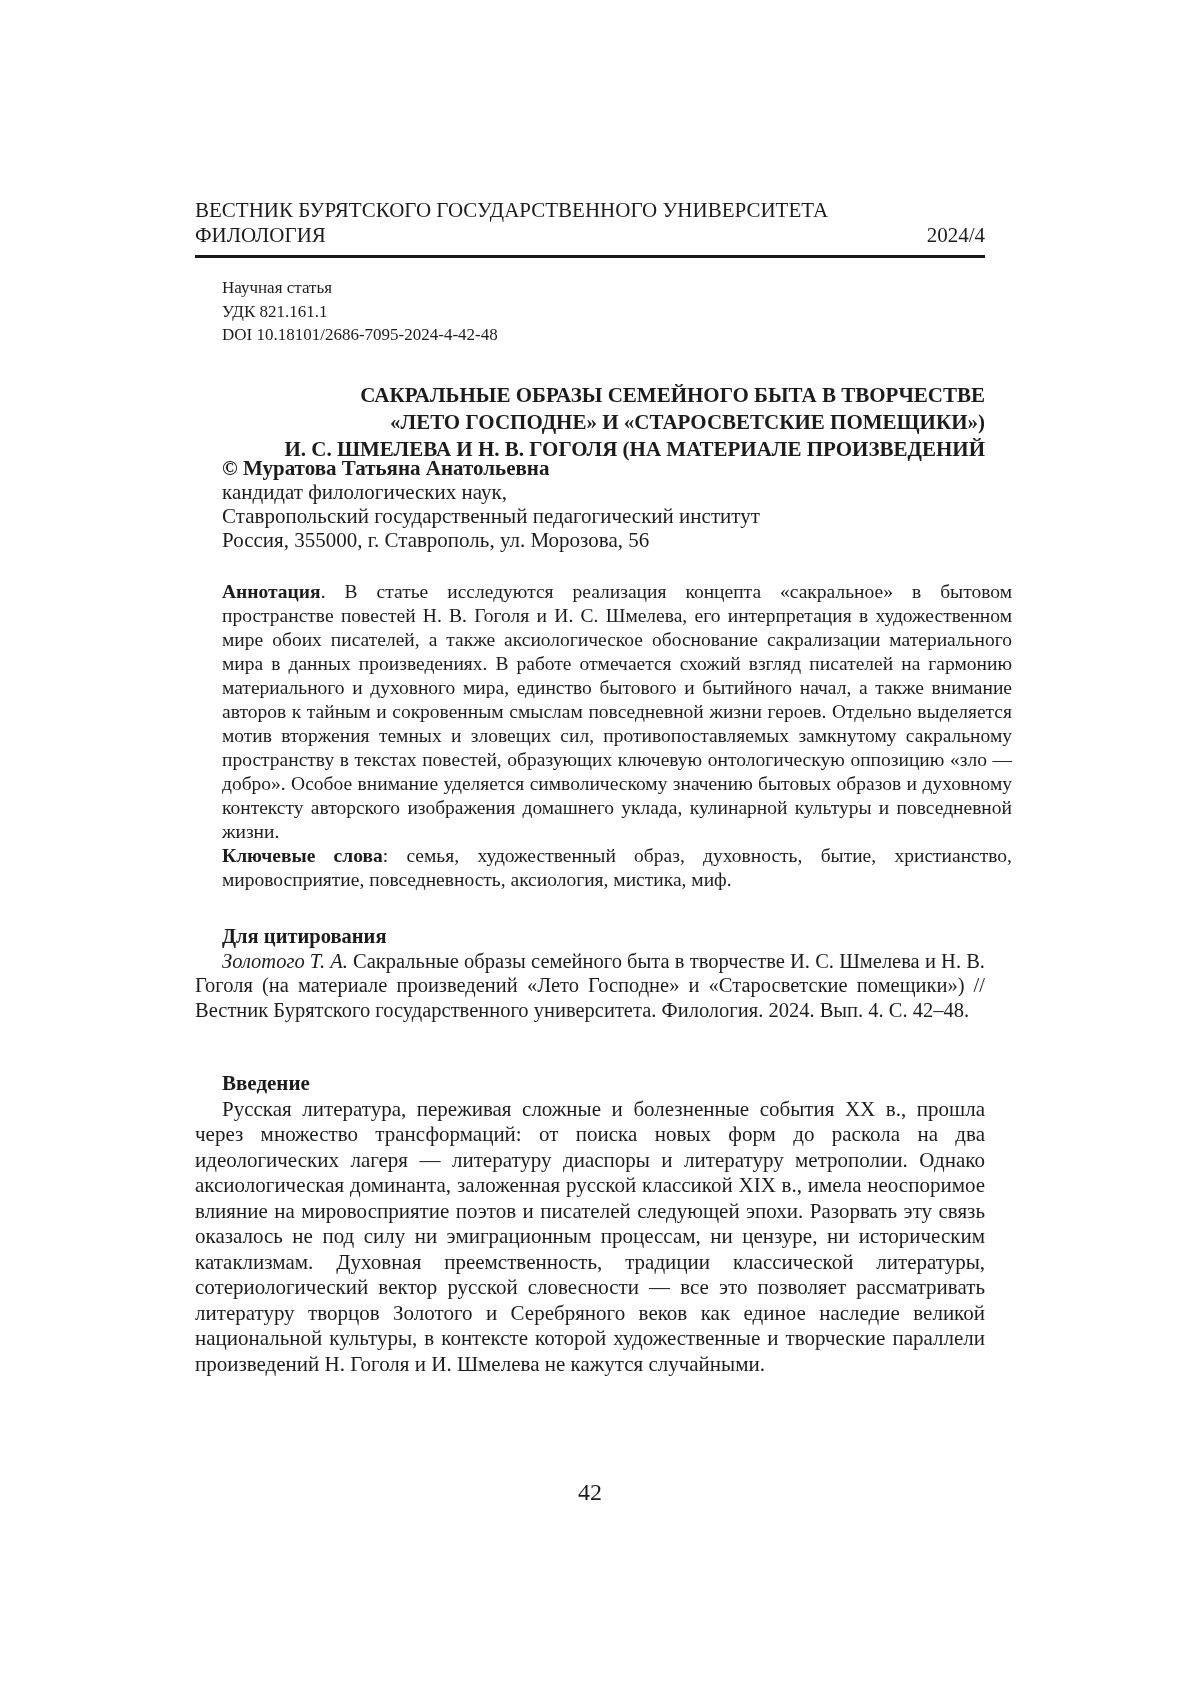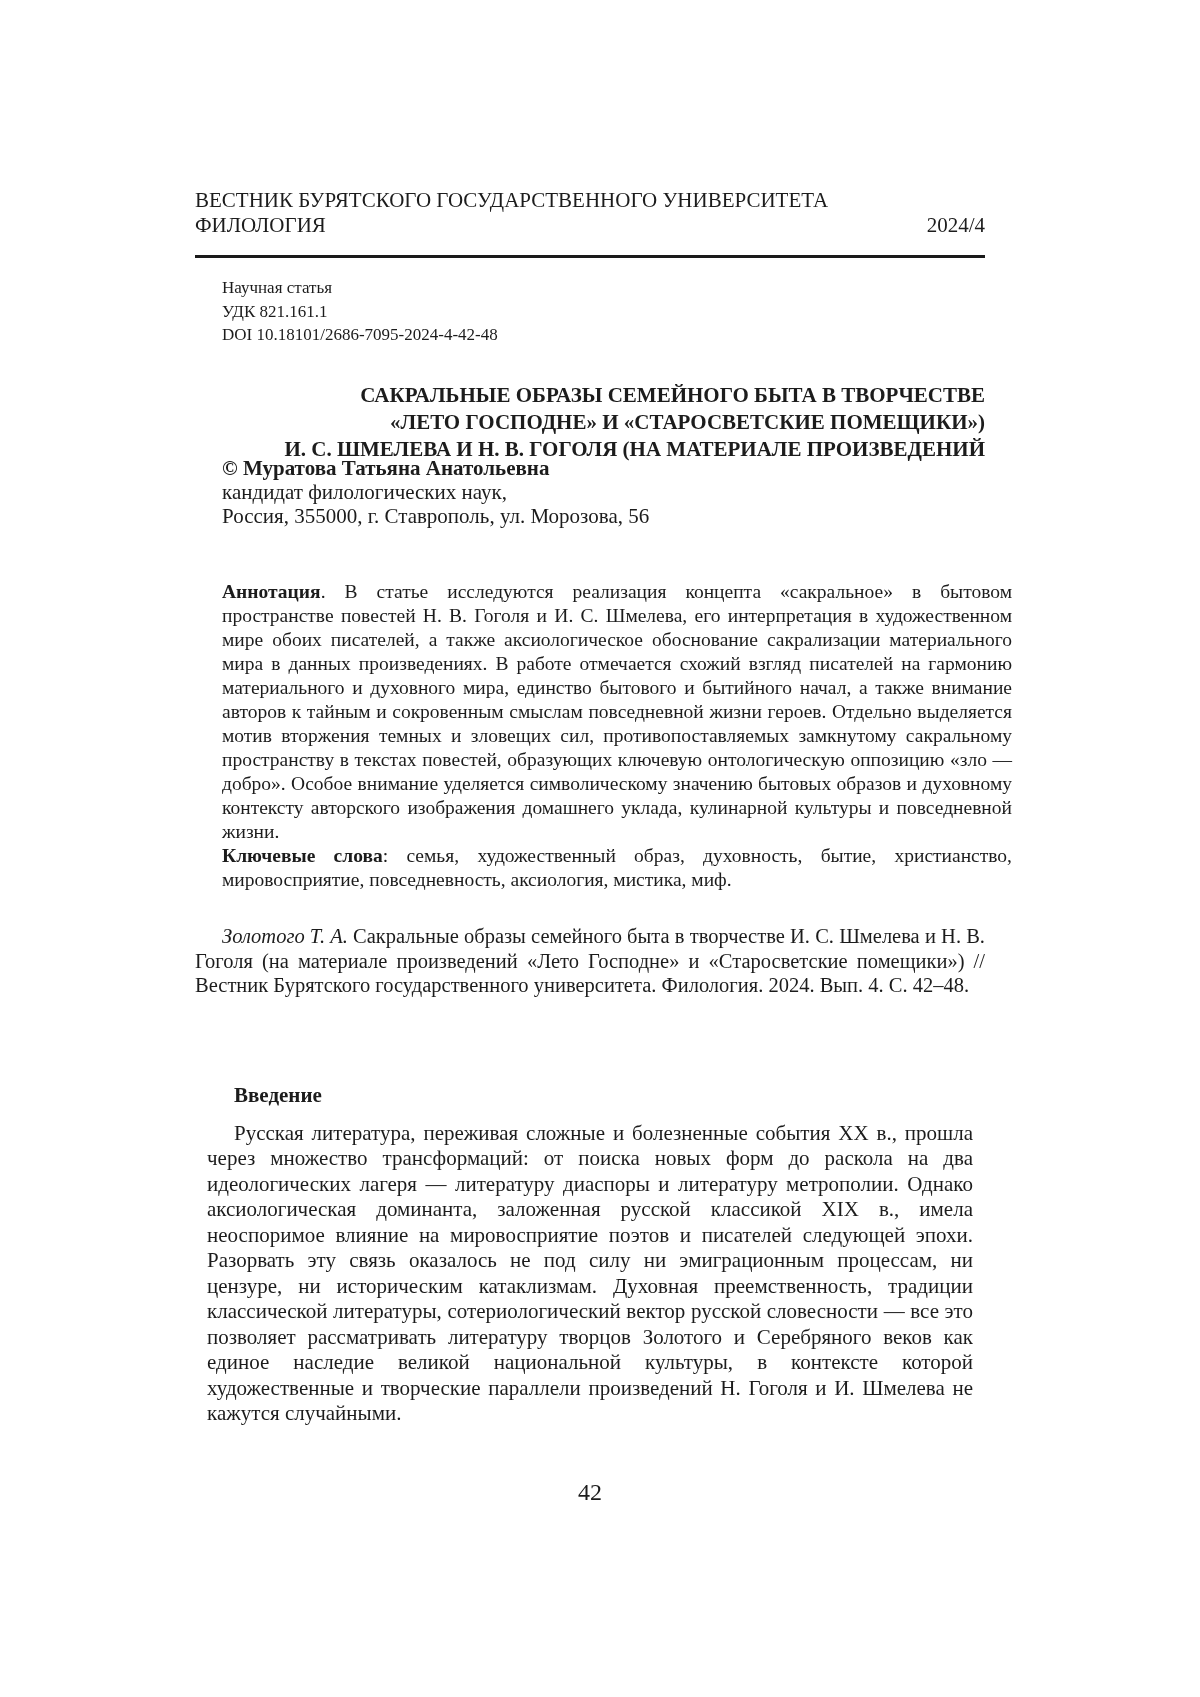--- a/index.html
+++ b/index.html
@@ -16,21 +16,21 @@
     font-family: "Liberation Serif", "DejaVu Serif", serif;
     overflow: hidden;
   }
   .sect {
     position: absolute;
     left: 195px;
     width: 790px;
   }
   
   .header {
-    top: 188px;
+    top: 198px;
     display: flex;
     justify-content: space-between;
     align-items: flex-end;
     font-size: 21px;
     line-height: 25px;
   }
   .rule {
     top: 255px;
     height: 0;
     border-top: 3px solid #1a1a1a;
@@ -77,21 +77,21 @@
   .citation p { margin: 0; }
   .citation .cite-head { text-indent: 27px; font-weight: bold; text-align: left; }
   .citation .cite-body { text-indent: 27px; }
   
   .intro {
     top: 1071px;
     font-size: 21px;
     line-height: 25.5px;
     text-align: justify;
   }
-  .intro p { margin: 12px; }
+  .intro p { margin: 0; }
   .intro .intro-head { text-indent: 27px; font-weight: bold; text-align: left; }
   .intro .body-par { text-indent: 27px; }
   
   .pagenum {
     top: 1480px;
     text-align: center;
     font-size: 24px;
     line-height: 24px;
   }
   i { font-style: italic; }
@@ -119,29 +119,31 @@
 
   <div class="sect title">
     <div>САКРАЛЬНЫЕ ОБРАЗЫ СЕМЕЙНОГО БЫТА В ТВОРЧЕСТВЕ</div>
     <div>«ЛЕТО ГОСПОДНЕ» И «СТАРОСВЕТСКИЕ ПОМЕЩИКИ»)</div>
     <div>И. С. ШМЕЛЕВА И Н. В. ГОГОЛЯ (НА МАТЕРИАЛЕ ПРОИЗВЕДЕНИЙ</div>
   </div>
 
   <div class="sect author">
     <div class="bold">© Муратова Татьяна Анатольевна</div>
     <div>кандидат филологических наук,</div>
+    <div>Ставропольский государственный педагогический институт</div>
     <div>Россия, 355000, г. Ставрополь, ул. Морозова, 56</div>
   </div>
 
   <div class="sect abstract">
     <p><b>Аннотация</b><span>. В статье исследуются реализация концепта «сакральное» в бытовом пространстве повестей Н. В. Гоголя и И. С. Шмелева, его интерпретация в художественном мире обоих писателей, а также аксиологическое обоснование сакрализации материального мира в данных произведениях. В работе отмечается схожий взгляд писателей на гармонию материального и духовного мира, единство бытового и бытийного начал, а также внимание авторов к тайным и сокровенным смыслам повседневной жизни героев. Отдельно выделяется мотив вторжения темных и зловещих сил, противопоставляемых замкнутому сакральному пространству в текстах повестей, образующих ключевую онтологическую оппозицию «зло — добро». Особое внимание уделяется символическому значению бытовых образов и духовному контексту авторского изображения домашнего уклада, кулинарной культуры и повседневной жизни.</span></p>
     <p><b>Ключевые слова</b><span>: семья, художественный образ, духовность, бытие, христианство, мировосприятие, повседневность, аксиология, мистика, миф.</span></p>
   </div>
 
   <div class="sect citation">
+    <p class="cite-head">Для цитирования</p>
     <p class="cite-body"><i>Золотого Т. А.</i><span> Сакральные образы семейного быта в творчестве И. С. Шмелева и Н. В. Гоголя (на материале произведений «Лето Господне» и «Старосветские помещики») // Вестник Бурятского государственного университета. Филология. 2024. Вып. 4. С. 42–48.</span></p>
   </div>
 
   <div class="sect intro">
     <p class="intro-head">Введение</p>
     <p class="body-par">Русская литература, переживая сложные и болезненные события XX в., прошла через множество трансформаций: от поиска новых форм до раскола на два идеологических лагеря — литературу диаспоры и литературу метрополии. Однако аксиологическая доминанта, заложенная русской классикой XIX в., имела неоспоримое влияние на мировосприятие поэтов и писателей следующей эпохи. Разорвать эту связь оказалось не под силу ни эмиграционным процессам, ни цензуре, ни историческим катаклизмам. Духовная преемственность, традиции классической литературы, сотериологический вектор русской словесности — все это позволяет рассматривать литературу творцов Золотого и Серебряного веков как единое наследие великой национальной культуры, в контексте которой художественные и творческие параллели произведений Н. Гоголя и И. Шмелева не кажутся случайными.</p>
   </div>
 
   <div class="sect pagenum">42</div>
 

